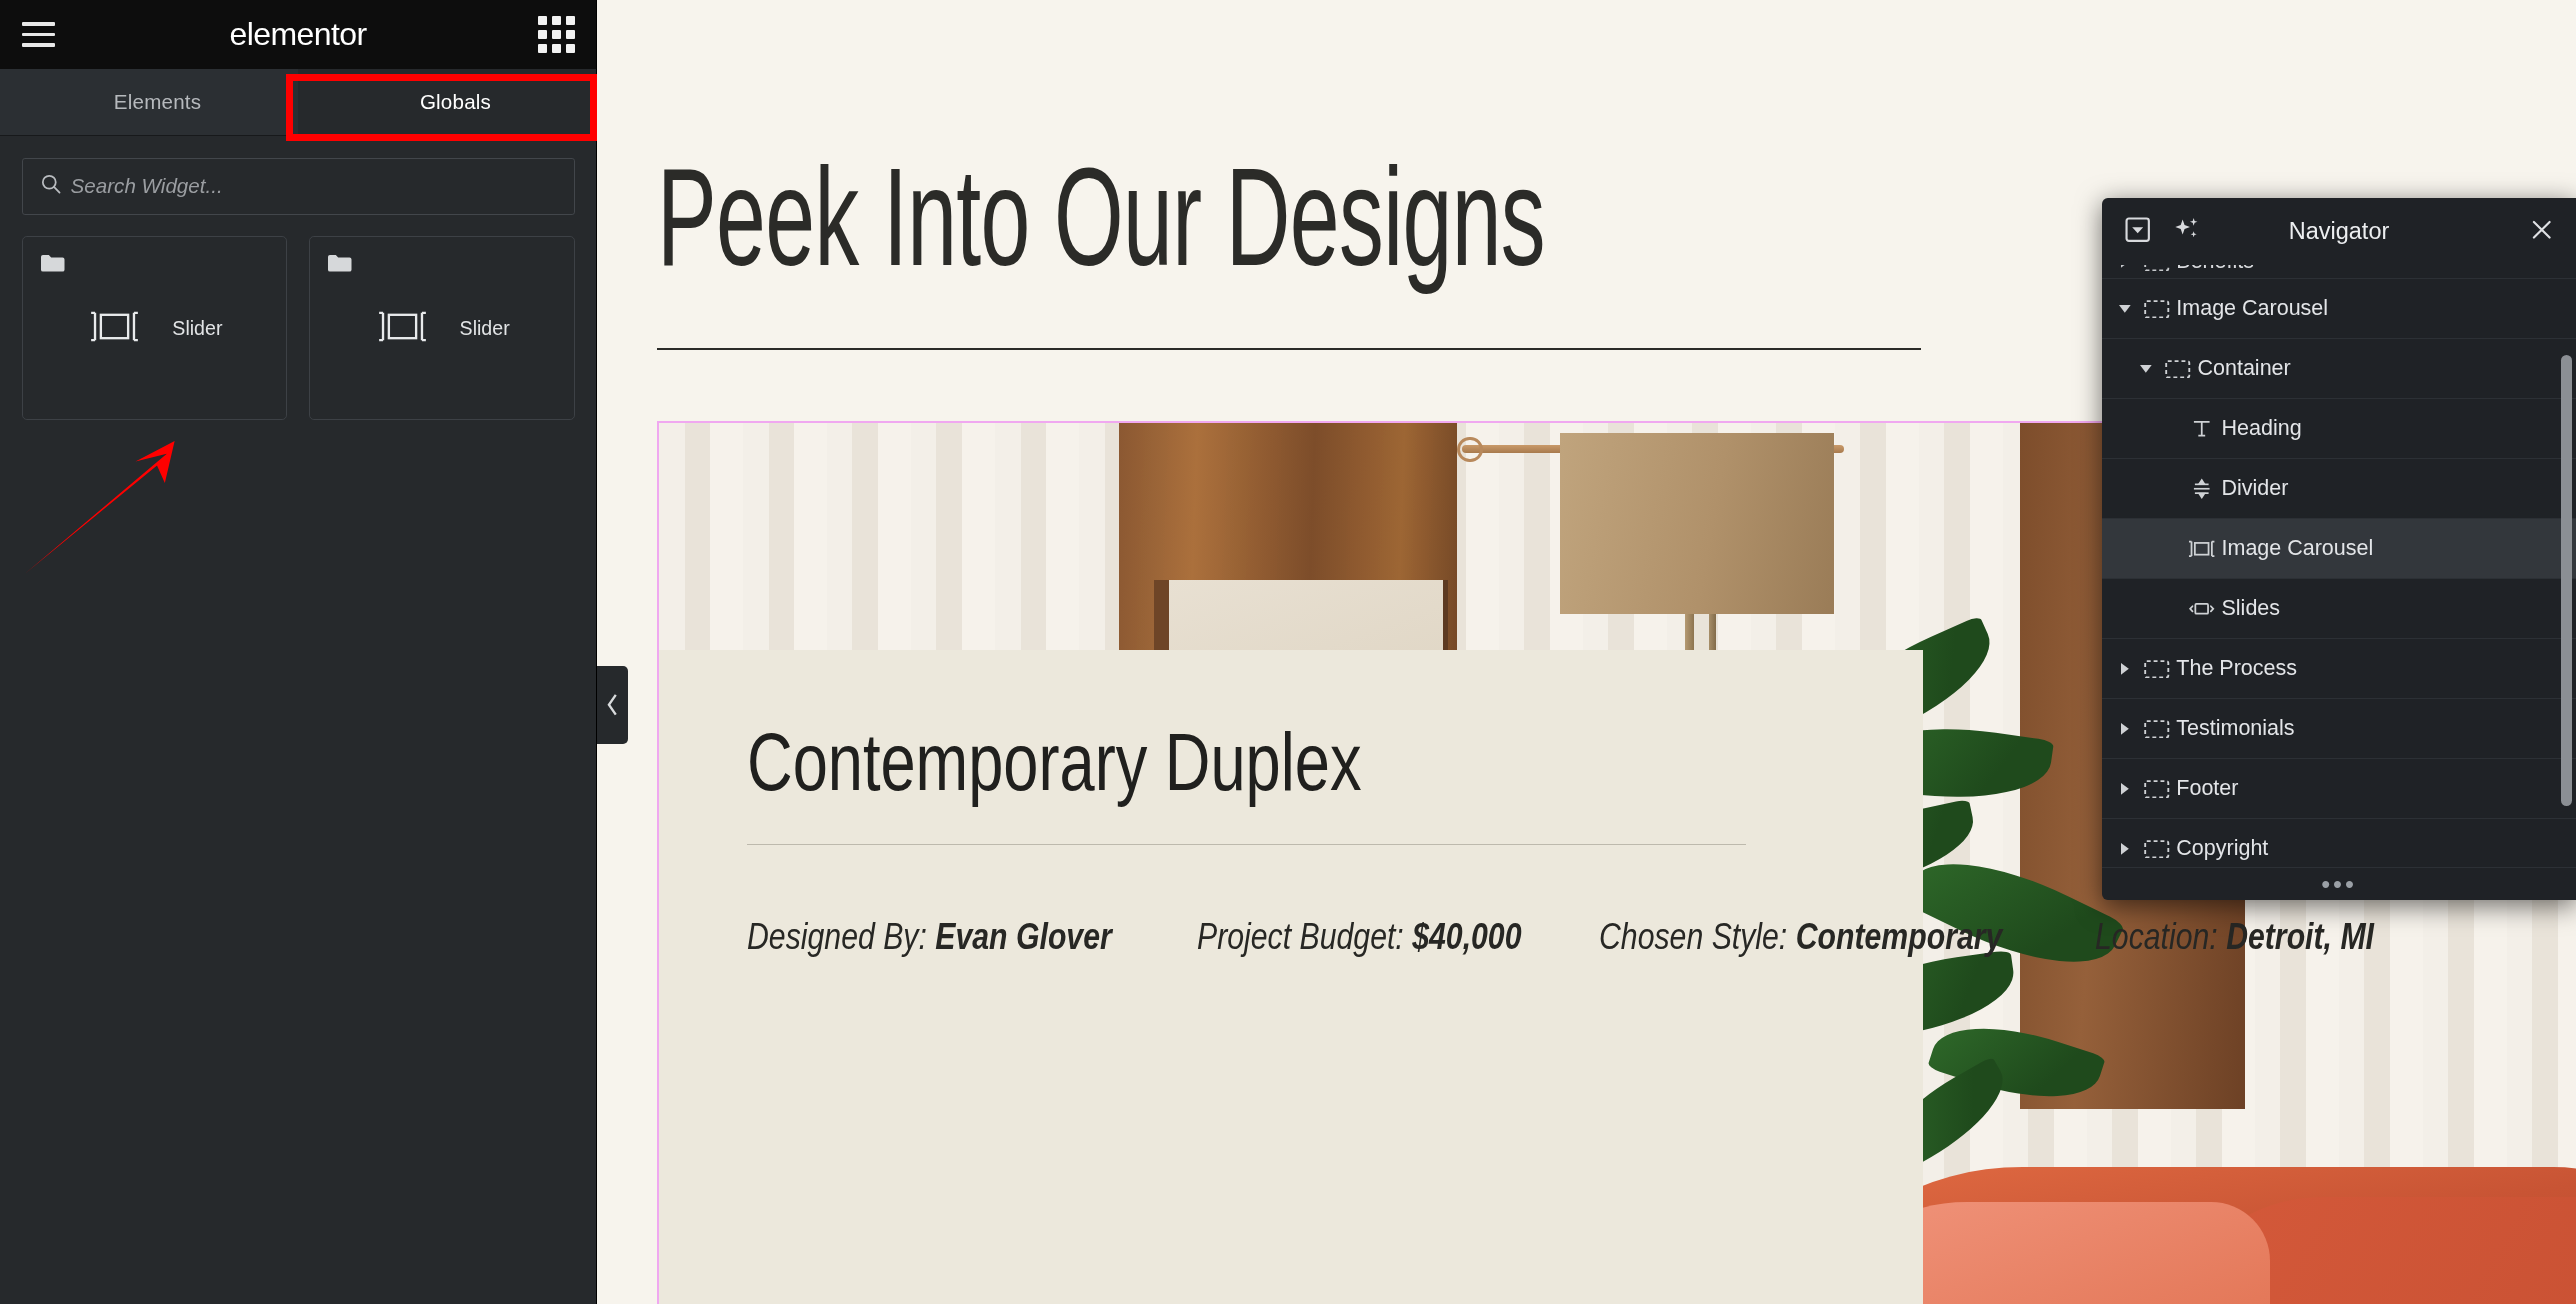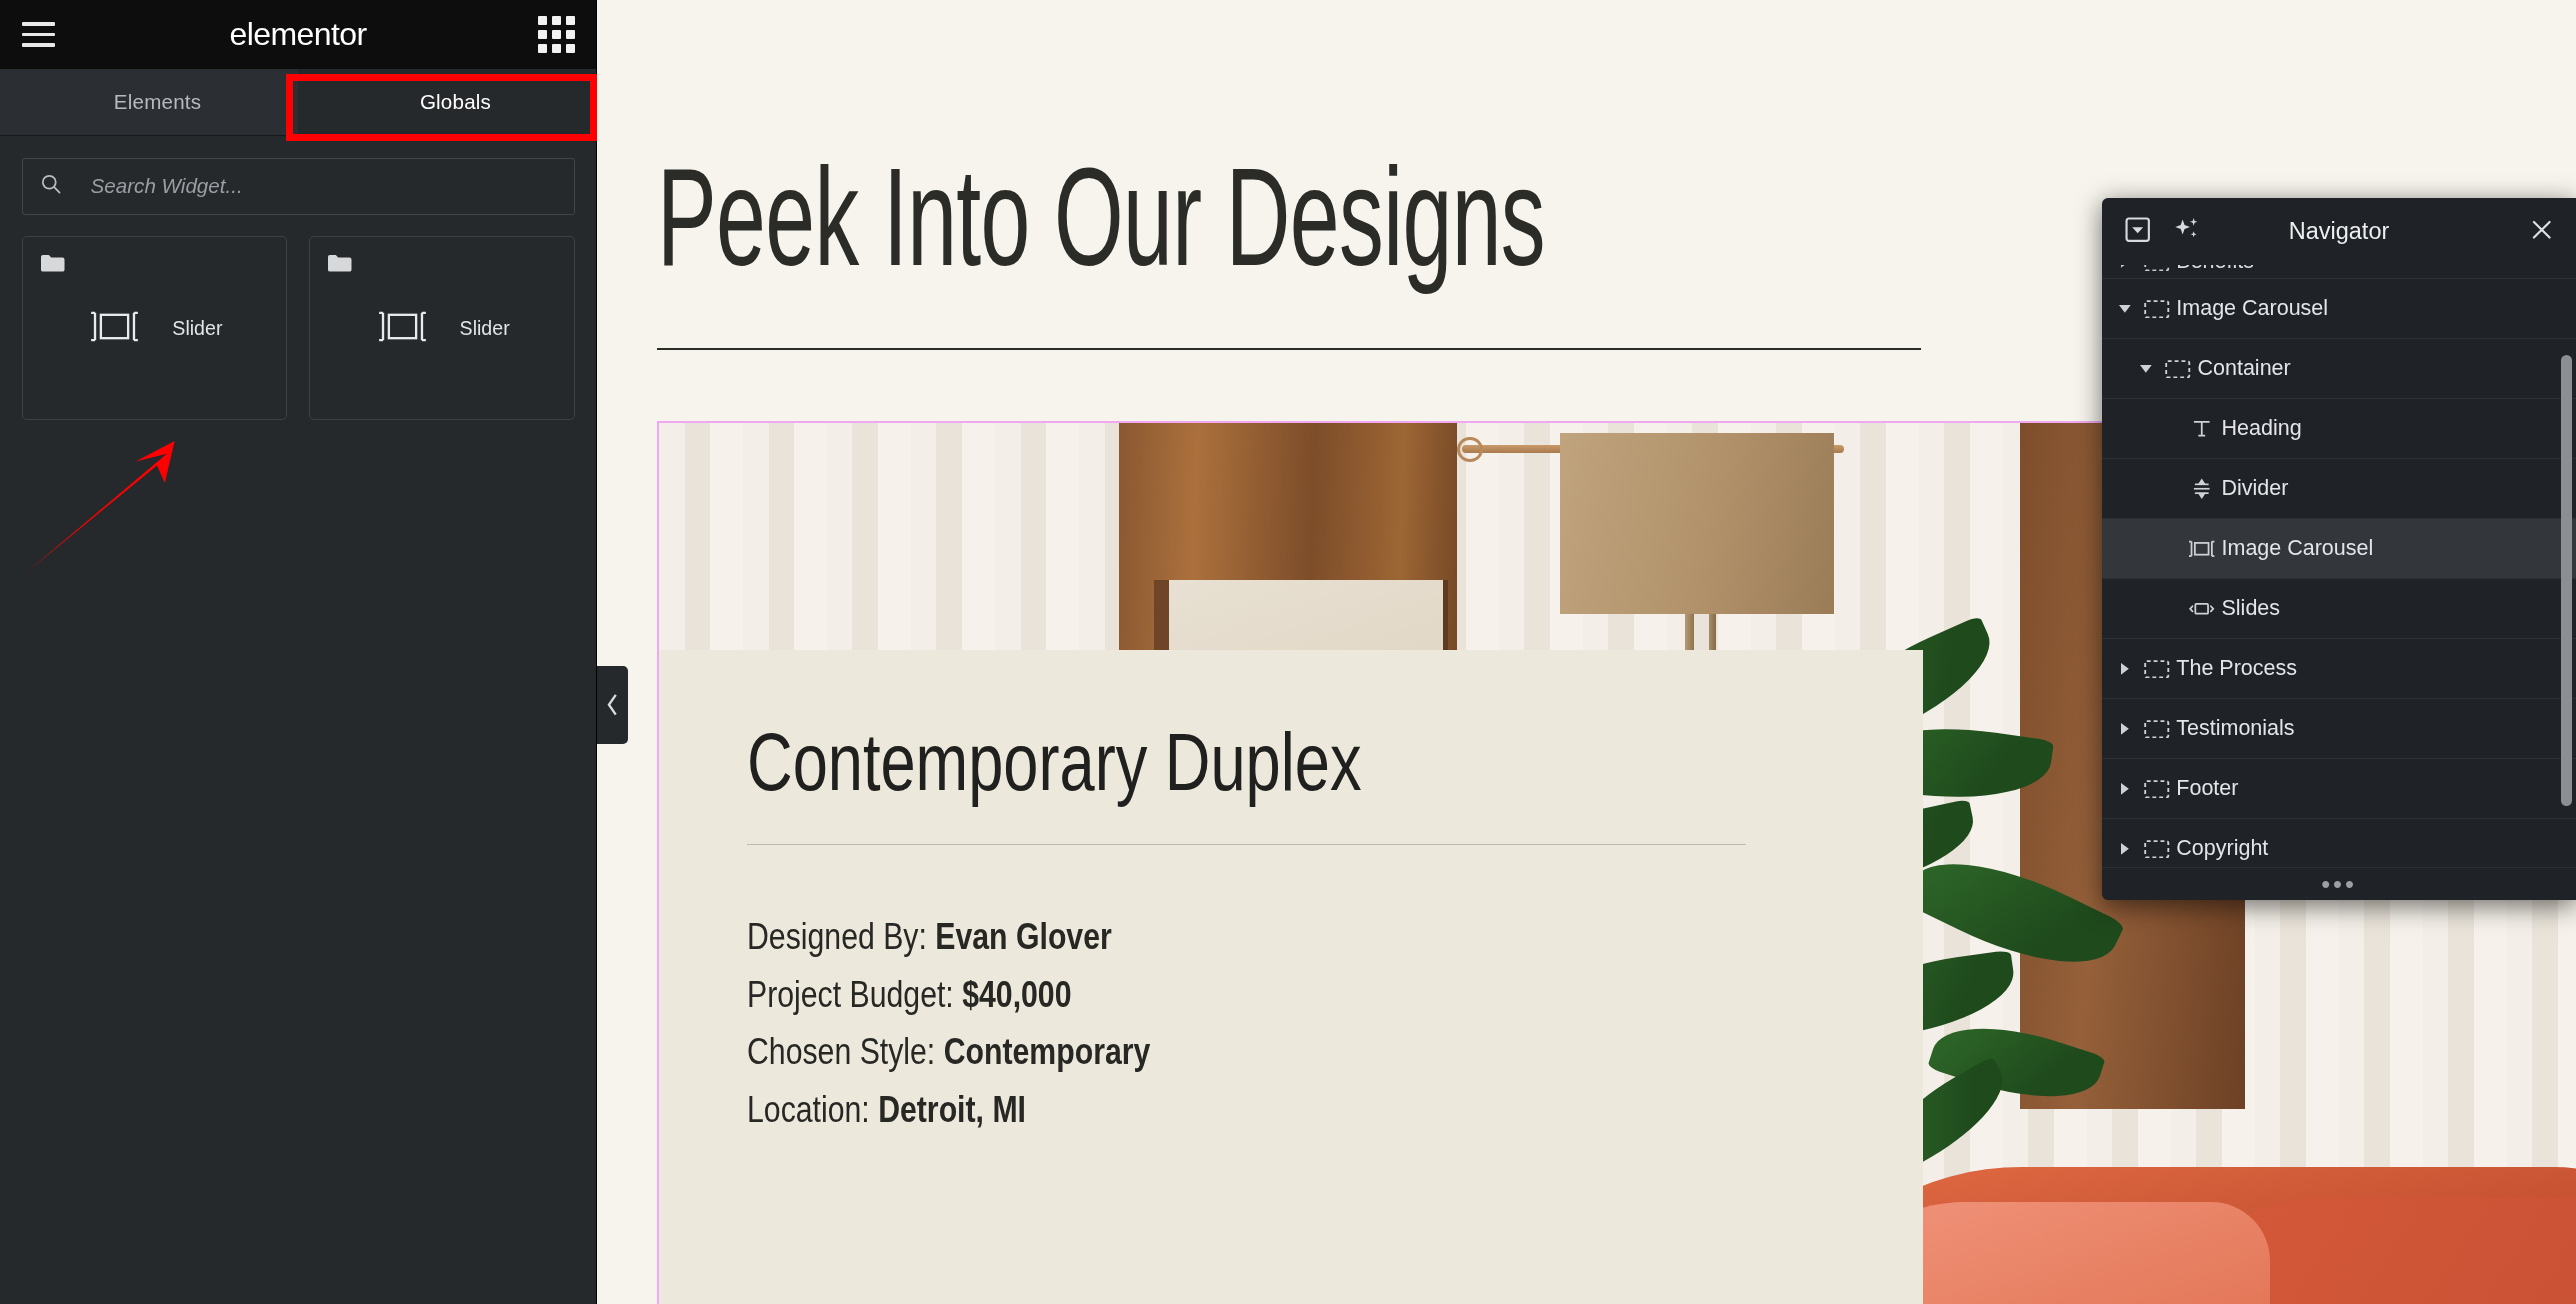--- a/index.html
+++ b/index.html
@@ -40,21 +40,21 @@
     font-size:20.6px; color:#b6b9bd; cursor:pointer; letter-spacing:0.2px;padding-left:17px; }
   .tab.active { color:#fff; background:#26292c; }
   #globals-highlight {
     position:absolute; left:286px; top:4.9px; width:311px; height:67px;
     border:7.8px solid #ff0000; pointer-events:none; z-index:5;
   }
 
   
   #search-wrap { padding:21.5px 21.5px 0 21.5px; flex:none; }
   #search-box { height:57px; border:1px solid #42464b; border-radius:2.9px;
-    background:#26292c; display:flex; align-items:center; padding:0 17.6px; gap:29px; }
+    background:#26292c; display:flex; align-items:center; padding:0 17.6px; gap:9px; }
   #search-box svg { flex:none; }
   #search-input { flex:1; background:transparent; border:0; outline:0;
     font-family:"Liberation Sans", sans-serif; font-size:20.6px; color:#d5d7da;
     font-style:italic; }
   #search-input::placeholder { color:#9a9da1; font-style:italic; }
 
   
   #widget-grid { padding:21.5px; display:grid; grid-template-columns:1fr 1fr;
     gap:21.5px; flex:none; }
   .widget-card { height:184px; border:1px solid #3d4146; border-radius:4.9px;
@@ -142,21 +142,21 @@
   #floor-right { left:2194px; top:1122px; right:-59px; bottom:-39px;
     background:repeating-linear-gradient(12deg,#8a6340 0 33px,#9c7049 33px 69px); }
 
   
   #info-card { position:absolute; left:0; top:227px; width:1264px; bottom:29px;
     background:#ece8dc; padding:72px 88px 0 88px; }
   #slide-title { font-family:"Liberation Sans Narrow","Liberation Sans",sans-serif;
     font-size:81px; color:#20201e; font-weight:400; line-height:1;
     transform:scaleX(0.78); transform-origin:left center; white-space:nowrap; }
   #slide-rule { margin-top:41px; width:999px; height:1px; background:#bdb9ad; }
-  #slide-meta { margin-top:71px; display:flex; flex-direction:column; gap:15.7px; }
+  #slide-meta { margin-top:71px; display:flex; gap:15.7px;font-style:italic; }
   .meta-row { font-family:"Liberation Sans Narrow","Liberation Sans",sans-serif;
     font-size:36px; color:#272724; transform:scaleX(0.84);
     transform-origin:left center; white-space:nowrap; }
   .meta-row b { font-weight:700; }
 
   
   #navigator { position:absolute; left:2102px; top:198px; width:474px;
     height:702px; background:#1f2226; border-radius:5.9px 0 0 5.9px;
     box-shadow:0 5.9px 25.5px rgba(0,0,0,.55); z-index:40;
     display:flex; flex-direction:column; overflow:hidden; }

